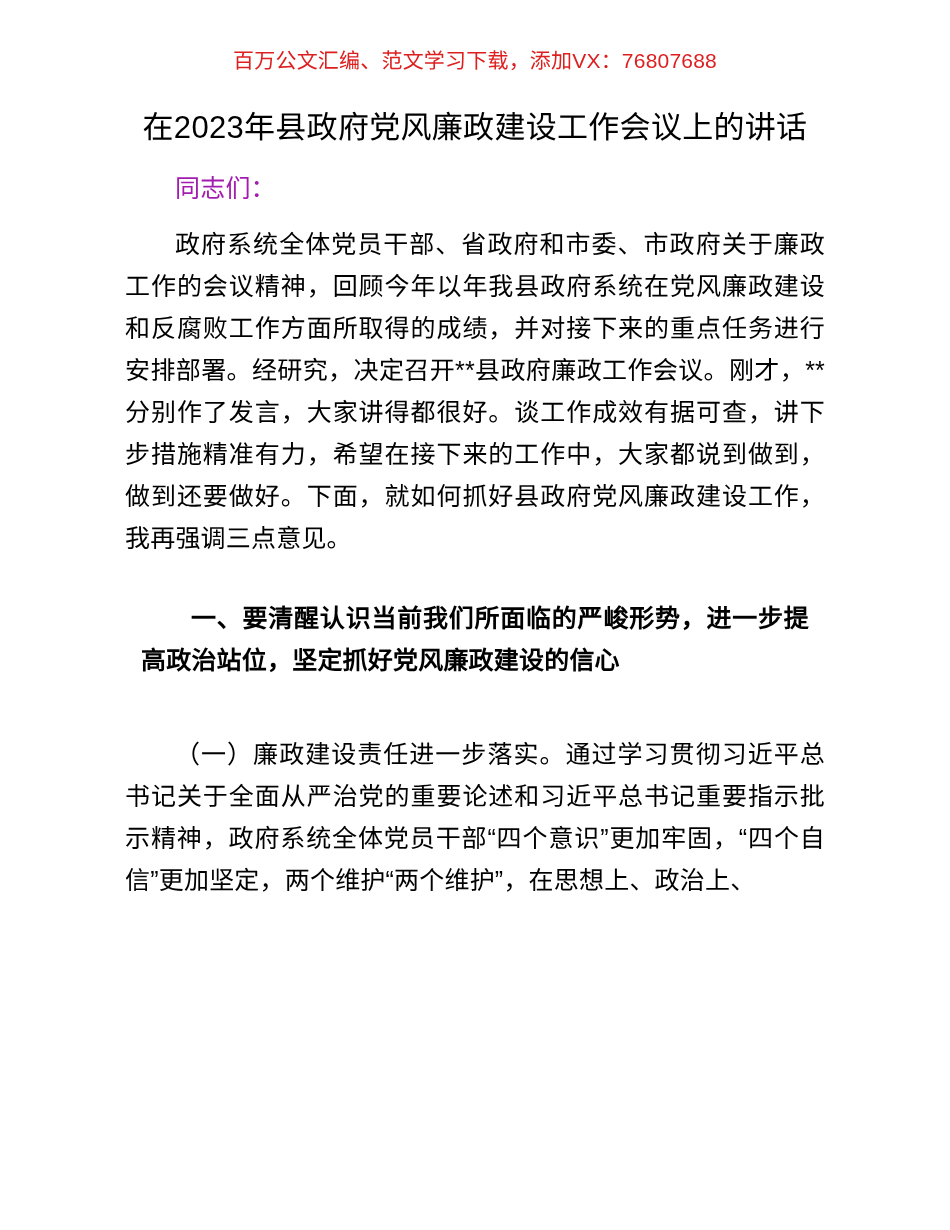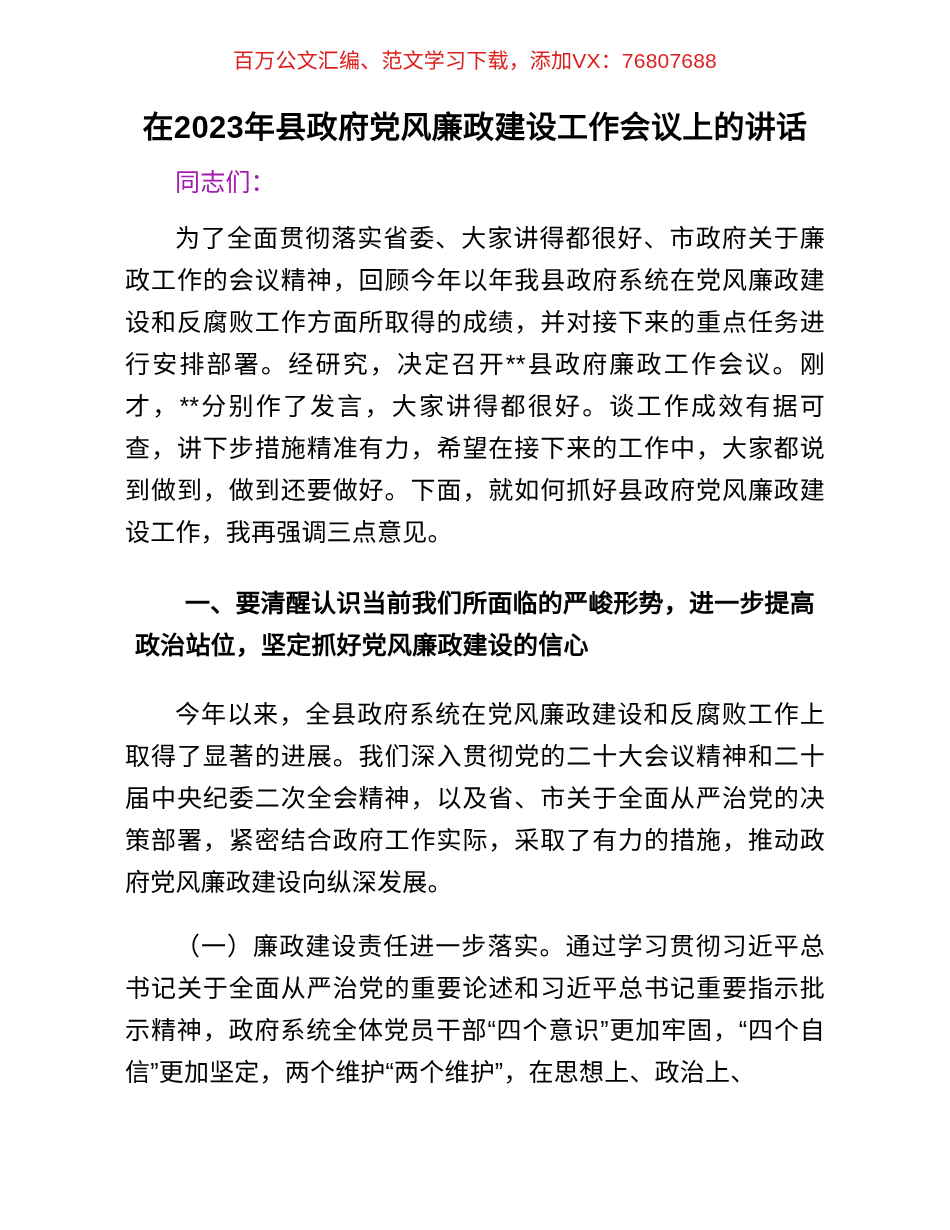--- a/index.html
+++ b/index.html
@@ -44,22 +44,22 @@
     top: 104px;
     left: 125px;
     width: 700px;
   }
 
   .doc-title {
     font-size: 31px;
     line-height: 47px;
     text-align: center;
     color: #000000;
-    font-weight: bold;
-    margin: 0 0 10px 0;
+    font-weight: normal;
+    margin: 0 0 16px 0;
     letter-spacing: 0.3px;
   }
 
   .salutation {
     font-size: 25px;
     line-height: 42px;
     color: #a21caf;
     margin: 0;
     text-indent: 2em;
     letter-spacing: 0.2px;
@@ -74,56 +74,54 @@
     text-align: justify;
     text-justify: inter-ideograph;
     letter-spacing: 0.2px;
     font-weight: normal;
   }
 
   p.heading {
     font-size: 25px;
     line-height: 42px;
     color: #000000;
-    margin: 10px;
+    margin: 16px;
     text-indent: 2em;
     text-align: justify;
     text-justify: inter-ideograph;
     letter-spacing: 0.2px;
     font-weight: bold;
-    font-family: Liberation Mono, monospace;
   }
 
   .gap-sm { height: 14px; }
   .gap-md { height: 22px; }
 </style>
 </head>
 <body>
 
 <div class="page">
 
   <div class="promo-header">百万公文汇编、范文学习下载，添加VX：76807688</div>
 
   <div class="doc-body">
 
     <h1 class="doc-title">在2023年县政府党风廉政建设工作会议上的讲话</h1>
 
     <p class="salutation">同志们：</p>
 
     <div class="gap-sm"></div>
 
-    <p class="para">为了全面贯彻落实省委、大家讲得都很好、市政府关于廉政工作的会议精神，回顾今年以年我县政府系统在党风廉政建设和反腐败工作方面所取得的成绩，并对接下来的重点任务进行安排部署。经研究，决定召开**县政府廉政工作会议。刚才，**分别作了发言，大家讲得都很好。谈工作成效有据可查，讲下步措施精准有力，希望在接下来的工作中，大家都说到做到，做到还要做好。下面，就如何抓好县政府党风廉政建设工作，我再强调三点意见。</p>
+    <p class="para">政府系统全体党员干部、省政府和市委、市政府关于廉政工作的会议精神，回顾今年以年我县政府系统在党风廉政建设和反腐败工作方面所取得的成绩，并对接下来的重点任务进行安排部署。经研究，决定召开**县政府廉政工作会议。刚才，**分别作了发言，大家讲得都很好。谈工作成效有据可查，讲下步措施精准有力，希望在接下来的工作中，大家都说到做到，做到还要做好。下面，就如何抓好县政府党风廉政建设工作，我再强调三点意见。</p>
 
     <div class="gap-md"></div>
 
     <p class="heading">一、要清醒认识当前我们所面临的严峻形势，进一步提高政治站位，坚定抓好党风廉政建设的信心</p>
 
     <div class="gap-sm"></div>
 
-    <p class="para">今年以来，全县政府系统在党风廉政建设和反腐败工作上取得了显著的进展。我们深入贯彻党的二十大会议精神和二十届中央纪委二次全会精神，以及省、市关于全面从严治党的决策部署，紧密结合政府工作实际，采取了有力的措施，推动政府党风廉政建设向纵深发展。</p>
 
     <div class="gap-md"></div>
 
     <p class="para">（一）廉政建设责任进一步落实。通过学习贯彻习近平总书记关于全面从严治党的重要论述和习近平总书记重要指示批示精神，政府系统全体党员干部“四个意识”更加牢固，“四个自信”更加坚定，两个维护“两个维护”，在思想上、政治上、</p>
 
   </div>
 
 </div>
 
 </body></html>

